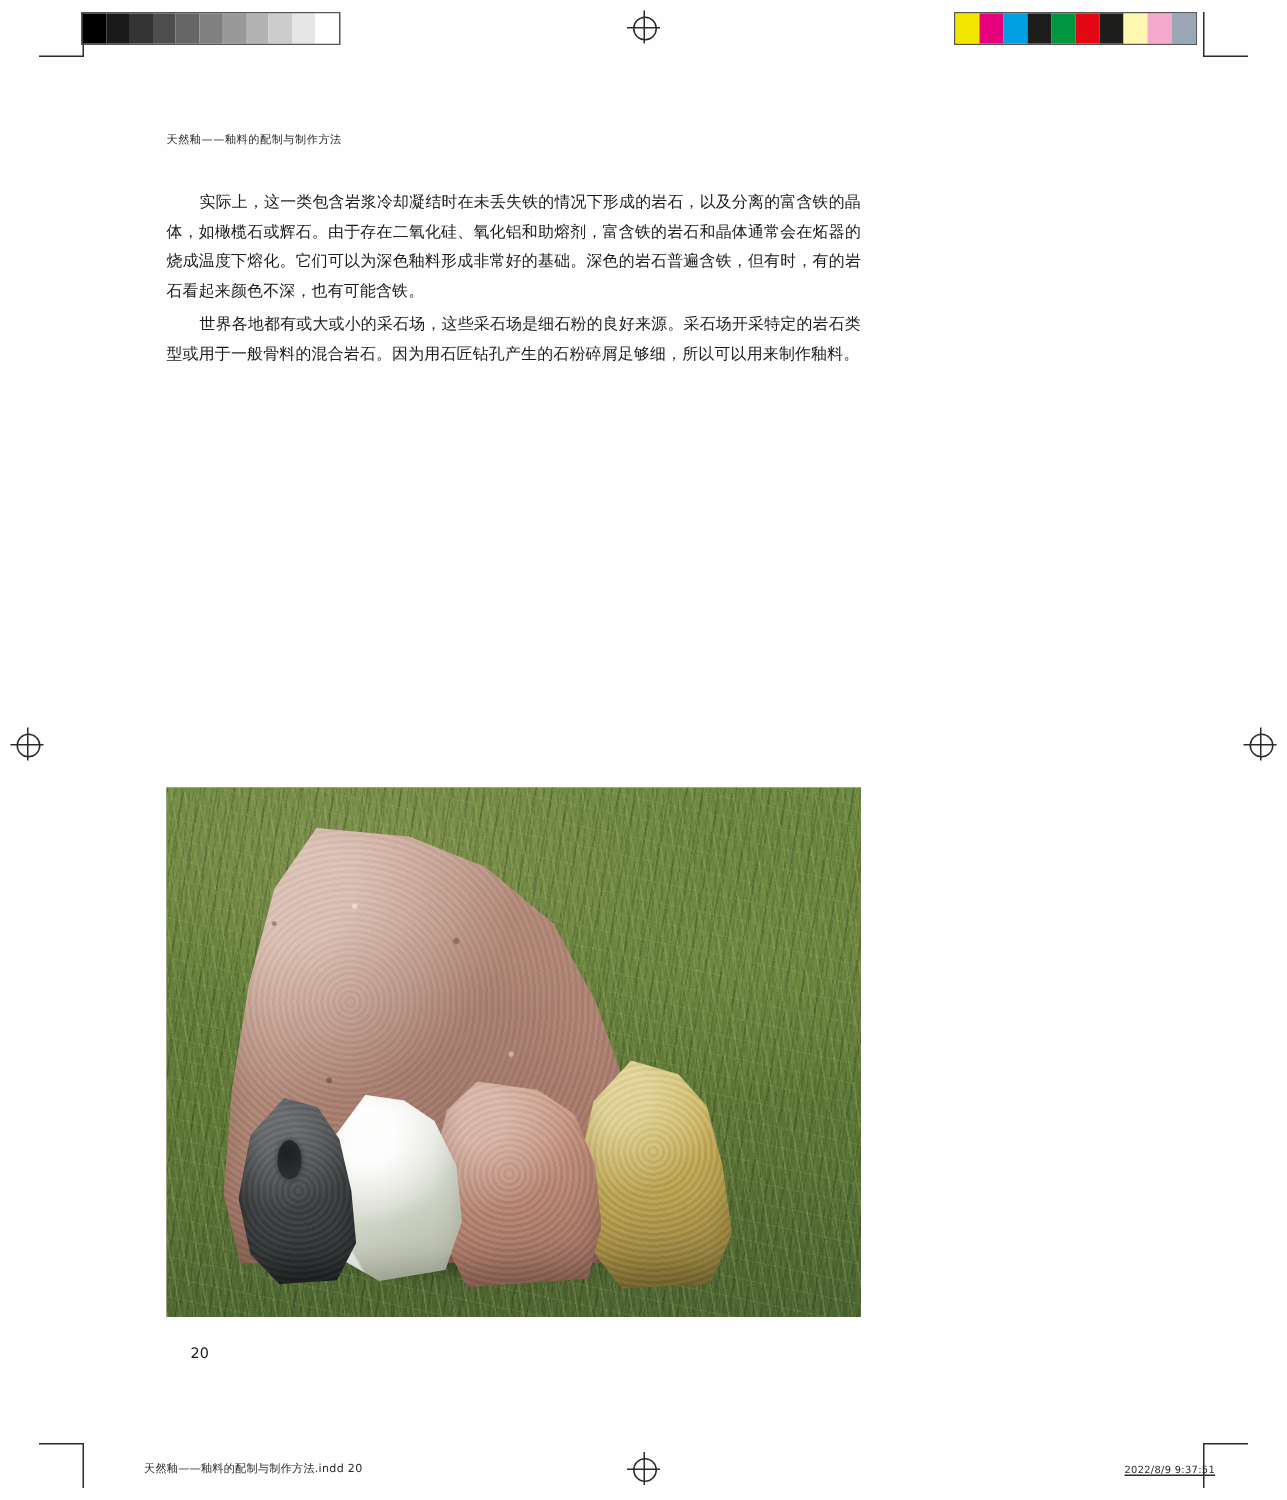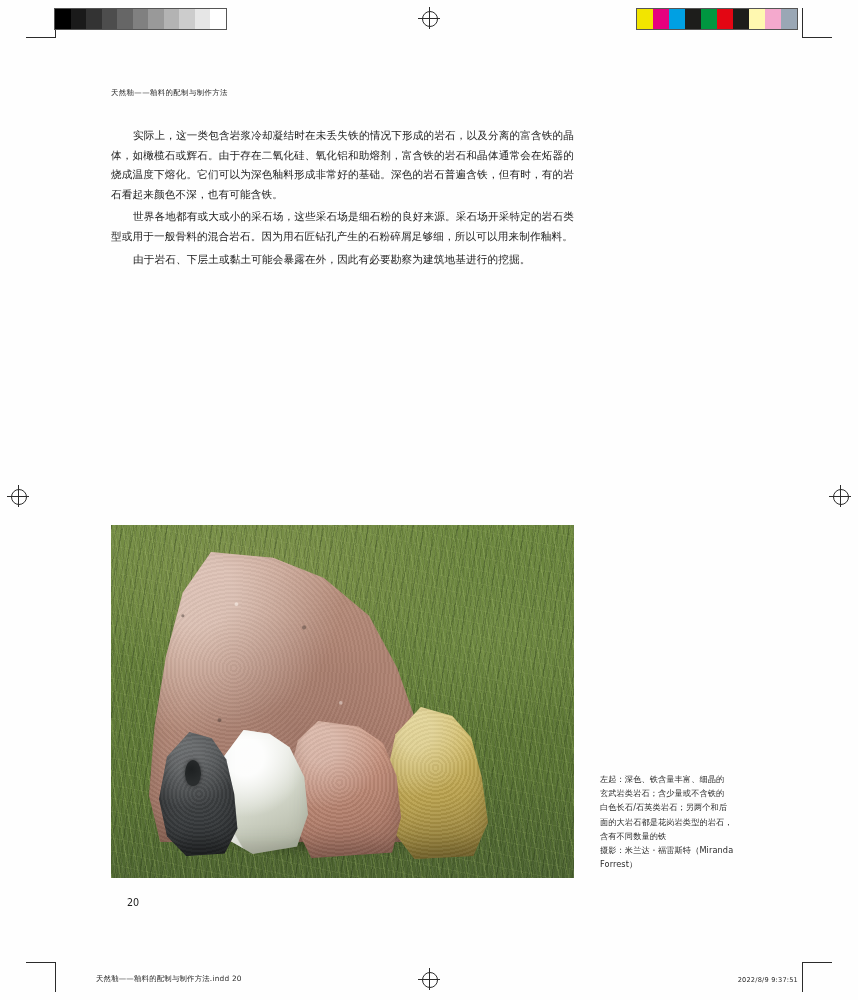--- a/index.html
+++ b/index.html
@@ -348,26 +348,27 @@
     left: 68px;
     bottom: 16px;
     font-family: "DejaVu Sans", sans-serif;
     font-size: 7.4px;
     color: #2a2a2a;
     letter-spacing: 0.2px;
     margin-left: 28px;
   }
   .slug-right {
     position: absolute;
-    right: 60px;
+    right: 48px;
     bottom: 16px;
     font-family: "DejaVu Sans", sans-serif;
     font-size: 6.6px;
     color: #2a2a2a;
     letter-spacing: 0.2px;
+    text-decoration: underline;
   }
 </style>
 </head>
 <body>
 
 <div class="page">
 
   <div class="crop-mark cm-tl">
     <div class="h"></div>
       <div class="v"></div>
@@ -431,49 +432,39 @@
       <span style="background: rgb(255, 248, 176);"></span>
       <span style="background: rgb(244, 169, 205);"></span>
       <span style="background: rgb(154, 167, 181);"></span>
     </div>
 
   <div class="runhead">天然釉——釉料的配制与制作方法</div>
 
   <div class="col">
     <p class="body">实际上，这一类包含岩浆冷却凝结时在未丢失铁的情况下形成的岩石，以及分离的富含铁的晶体，如橄榄石或辉石。由于存在二氧化硅、氧化铝和助熔剂，富含铁的岩石和晶体通常会在炻器的烧成温度下熔化。它们可以为深色釉料形成非常好的基础。深色的岩石普遍含铁，但有时，有的岩石看起来颜色不深，也有可能含铁。</p>
     <p class="body">世界各地都有或大或小的采石场，这些采石场是细石粉的良好来源。采石场开采特定的岩石类型或用于一般骨料的混合岩石。因为用石匠钻孔产生的石粉碎屑足够细，所以可以用来制作釉料。</p>
-    <p class="body">由于岩石、下层土或黏土可能会暴露在外，因此有必要勘察为建筑地基进行的挖掘。</p>
   </div>
 
   <div class="photo-wrap">
     <div class="grass"></div>
     <div class="grass-blades"></div>
     <div class="shadow-band"></div>
 
     <div class="rock-back">
       <div class="rock-back-speck"></div>
     </div>
     <div class="rock-yellow"></div>
     <div class="rock-pink-front"></div>
     <div class="rock-white">
       <div class="rock-white-facet"></div>
     </div>
     <div class="rock-dark">
       <div class="rock-dark-hole"></div>
     </div>
   </div>
 
-  <div class="caption">
-    <p>左起：深色、铁含量丰富、细晶的</p>
-    <p>玄武岩类岩石；含少量或不含铁的</p>
-    <p>白色长石/石英类岩石；另两个和后</p>
-    <p>面的大岩石都是花岗岩类型的岩石，</p>
-    <p>含有不同数量的铁</p>
-    <p>摄影：米兰达・福雷斯特（Miranda</p>
-    <p>Forrest）</p>
-  </div>
 
   <div class="folio">20</div>
 
   <div class="slug-left">天然釉——釉料的配制与制作方法.indd  20</div>
   <div class="slug-right">2022/8/9   9:37:51</div>
 
 </div>
 
 </body></html>

